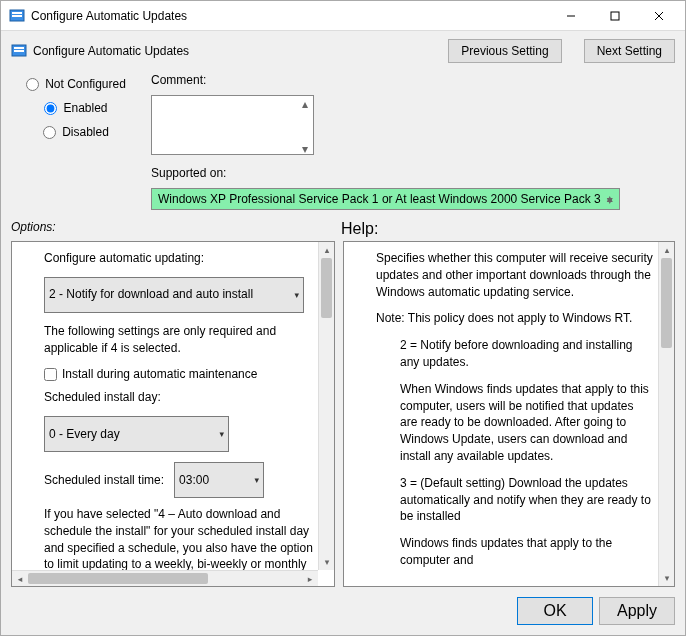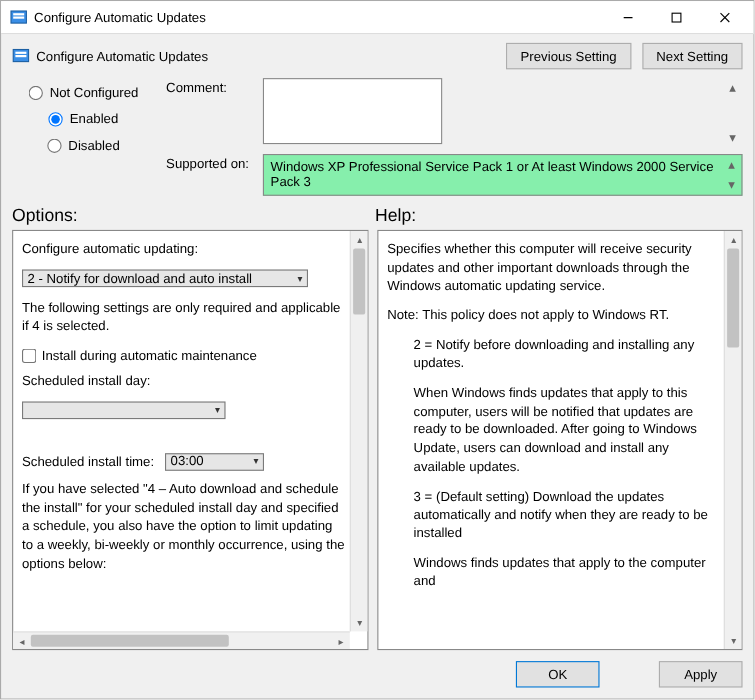--- a/index.html
+++ b/index.html
@@ -8,64 +8,64 @@
 .titlebar { height: 30px; background: #fff; display: flex; align-items: center; padding: 0 4px 0 8px; border-bottom: 1px solid #ddd; }
 .titlebar-icon { width: 16px; height: 16px; margin-right: 6px; }
 .titlebar-text { flex: 1; font-size: 12px; }
 .titlebar-controls { display: flex; }
 .titlebar-btn { width: 44px; height: 28px; display: flex; align-items: center; justify-content: center; background: transparent; border: none; }
 .titlebar-btn svg { width: 10px; height: 10px; }
 
 .header-row { display: flex; align-items: center; padding: 8px 10px; }
 .header-icon { width: 16px; height: 16px; margin-right: 6px; }
 .header-title { flex: 1; font-size: 12px; }
-.nav-btn { margin-left: 10px; padding: 4px 12px; background: #e1e1e1; border: 1px solid #adadad; font-size: 12px; }
+.nav-btn { margin-left: 22px; padding: 4px 12px; background: #e1e1e1; border: 1px solid #adadad; font-size: 12px; }
 
 .top-grid { display: flex; padding: 0 10px 6px 10px; gap: 10px; }
 .radio-col { width: 130px; display: flex; flex-direction: column; gap: 10px; padding-top: 6px; }
 .radio-item { display: flex; align-items: center; gap: 6px; font-size: 12px; justify-content: center; }
 .radio-item input { margin: 0; }
 
 .comment-area { flex: 1; display: flex; flex-direction: column; gap: 6px; }
-.comment-row { display: flex; gap: 8px; align-items: flex-start; }
+.comment-row { display: flex; gap: 8px; align-items: flex-start; flex-direction: column; }
 .comment-label { width: 80px; font-size: 12px; padding-top: 2px; }
 .comment-box { flex: 1; height: 60px; border: 1px solid #888; background: #fff; position: relative; padding: 3px; resize: none; font-size: 12px; }
 .supported-box { flex: 1; height: 38px; border: 1px solid #888; background: #86efac; padding: 3px 18px 3px 6px; font-size: 12px; position: relative; }
 .scroll-arrow-v { position: absolute; right: 2px; width: 14px; height: 14px; display: flex; align-items: center; justify-content: center; color: #666; background: transparent; }
 .scroll-arrow-v.up { top: 2px; }
 .scroll-arrow-v.down { bottom: 2px; }
 
 .labels-row { display: flex; padding: 4px 10px 3px 10px; }
-.labels-row .lbl-left { width: 330px; font-size: 16px; }
+.labels-row .lbl-left { width: 330px; font-size: 12px; font-style: italic; }
 .labels-row .lbl-right { font-size: 16px; }
 
 .panels-row { display: flex; padding: 0 10px; gap: 8px; flex: 1; min-height: 0; }
-.panel { border: 1px solid #888; background: #fff; display: flex; flex-direction: column; position: relative; }
+.panel { border: 1px solid #888; background: #fff; display: flex; flex-direction: column; position: relative; padding-left: 24px; }
 .panel.left { width: 324px; }
 .panel.right { flex: 1; }
 .panel-body { flex: 1; overflow: hidden; padding: 8px 20px 8px 8px; font-size: 12px; line-height: 1.4; }
 .panel-body p { margin: 0 0 10px 0; }
 .panel-body .indent { padding-left: 24px; }
 
 .panel.left .panel-body { padding-bottom: 18px; }
 .vscroll { position: absolute; right: 0; top: 0; bottom: 0; width: 16px; background: #f0f0f0; border-left: 1px solid #ddd; }
 .panel.left .vscroll { bottom: 16px; }
 .vscroll-thumb { position: absolute; left: 2px; right: 2px; top: 16px; height: 60px; background: #c2c2c2; border-radius: 2px; }
 .hscroll { position: absolute; left: 0; right: 16px; bottom: 0; height: 16px; background: #f0f0f0; border-top: 1px solid #ddd; }
 .hscroll-thumb { position: absolute; top: 2px; bottom: 2px; left: 16px; width: 180px; background: #c2c2c2; border-radius: 2px; }
 .scroll-btn { position: absolute; width: 16px; height: 16px; display: flex; align-items: center; justify-content: center; color: #666; font-size: 9px; }
 
-.dropdown { display: inline-flex; align-items: center; border: 1px solid #7a7a7a; background: #e6e6e6; height: 16px; padding: 0 4px; position: relative; }
+.dropdown { display: inline-flex; align-items: center; border: 1px solid #7a7a7a; background: #e6e6e6; height: 36px; padding: 0 4px; position: relative; }
 .dropdown .dd-text { flex: 1; padding-right: 18px; }
 .dropdown .dd-arrow { position: absolute; right: 4px; font-size: 9px; color: #333; }
 .checkbox-row { display: flex; align-items: center; gap: 5px; margin: 6px 0; }
 .checkbox-row input { margin: 0; }
 
 .button-row { display: flex; justify-content: flex-end; padding: 10px; gap: 6px; }
-.dlg-btn { width: 76px; padding: 4px 0; background: #e1e1e1; border: 1px solid #adadad; font-size: 12px; text-align: center; margin-left: 48px; }
+.dlg-btn { width: 76px; padding: 4px 0; background: #e1e1e1; border: 1px solid #adadad; font-size: 16px; text-align: center; }
 .dlg-btn.primary { border: 1px solid #0078d7; }
 </style>
 </head>
 <body>
 
 <div class="window">
 
   <div class="titlebar">
     <span class="titlebar-icon">
       <svg viewBox="0 0 16 16">
@@ -156,23 +156,24 @@
           <span class="dd-text">2 - Notify for download and auto install</span>
           <span class="dd-arrow">▾</span>
         </div>
         <p style="margin-top:10px;">The following settings are only required and applicable if 4 is selected.</p>
         <div class="checkbox-row">
           <input type="checkbox" style="">
           <span>Install during automatic maintenance</span>
         </div>
         <p>Scheduled install day:</p>
         <div class="dropdown" style="width:185px;">
+          <span class="dd-text">0 - Every day</span>
           <span class="dd-arrow">▾</span>
         </div>
-        <div style="margin-top:26px; display:flex; align-items:flex-start; gap:10px;">
+        <div style="margin-top:10px; display:flex; align-items:center; gap:10px;">
           <span>Scheduled install time:</span>
           <div class="dropdown" style="width:90px;">
             <span class="dd-text">03:00</span>
             <span class="dd-arrow">▾</span>
           </div>
         </div>
         <p style="margin-top:8px;">If you have selected "4 – Auto download and schedule the install" for your scheduled install day and specified a schedule, you also have the option to limit updating to a weekly, bi-weekly or monthly occurrence, using the options below:</p>
       </div>
       <div class="vscroll">
         <span class="scroll-btn" style="top:0;">▴</span>

